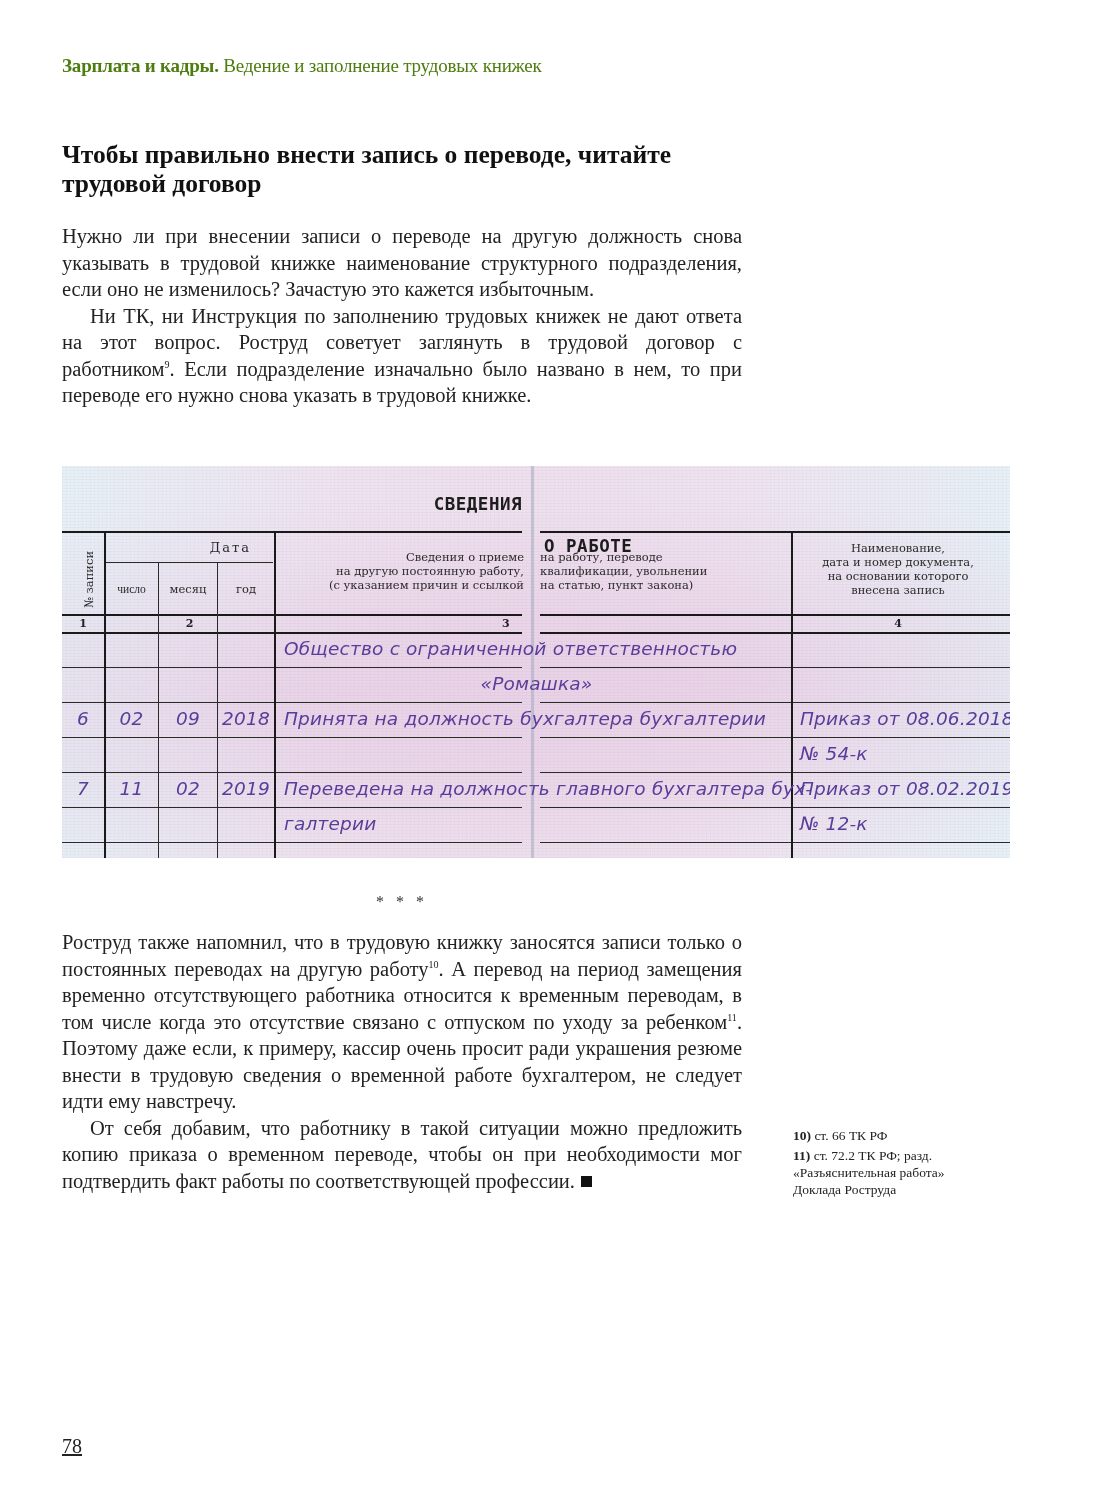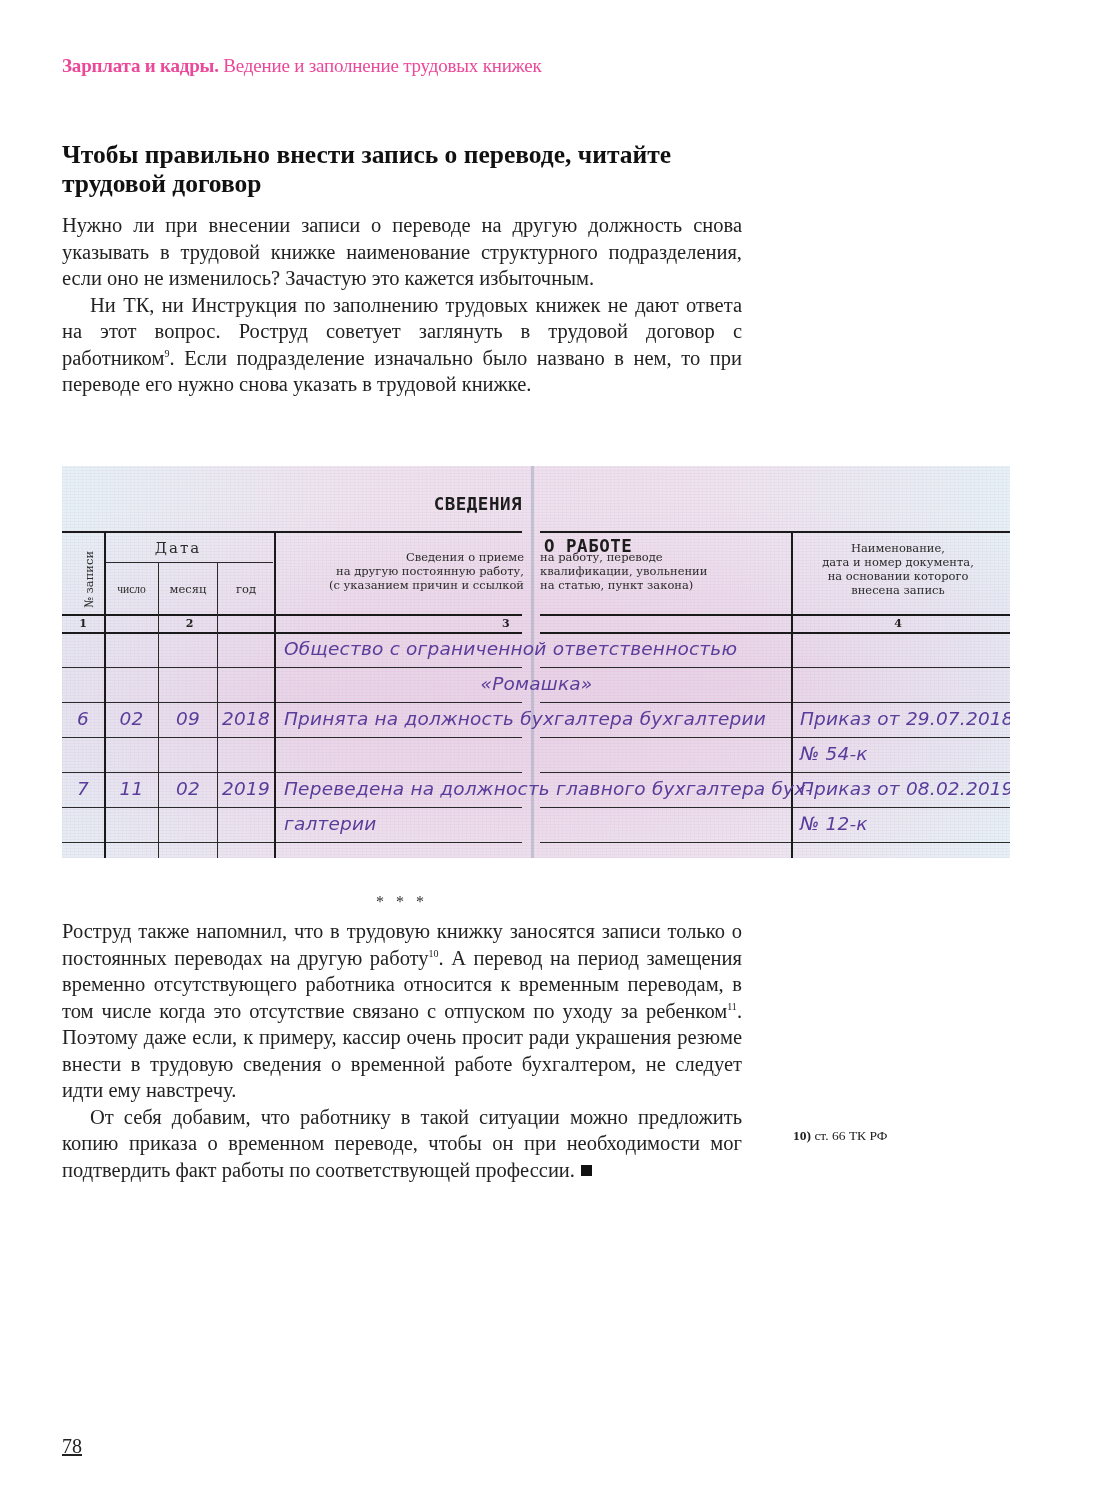--- a/index.html
+++ b/index.html
@@ -1,28 +1,28 @@
 <!DOCTYPE html>
 <html><head>
 <meta charset="utf-8">
 <style>
   html, body { margin: 0; padding: 0; background: #ffffff; }
   body { width: 1104px; height: 1500px; position: relative; overflow: hidden;
          font-family: "DejaVu Serif", "Liberation Serif", serif; color: #1a1a1a; }
 
   .running-head { position: absolute; left: 62px; top: 55px; font-size: 19px;
-                  color: #ec4899; font-family: "Liberation Serif", serif; letter-spacing: -0.2px; }
+                  color: #4d7c0f; font-family: "Liberation Serif", serif; letter-spacing: -0.2px; }
   .running-head b { font-weight: bold; }
 
   .article-title { position: absolute; left: 62px; top: 140px; width: 700px; margin: 0;
                    font-family: "Liberation Serif", serif; font-weight: bold; font-size: 25.5px;
                    line-height: 29px; color: #111; }
 
   .body-text { position: absolute; left: 62px; width: 680px; font-family: "Liberation Serif", serif;
-               font-size: 20.5px; line-height: 26.5px; color: #222; text-align: justify; }
+               font-size: 20.5px; line-height: 26.5px; color: #222; text-align: justify; margin-top: 11px; }
   .body-text p { margin: 0; }
   .body-text p.indent { text-indent: 28px; }
   .body-text sup { font-size: 10px; vertical-align: super; line-height: 0; }
   #text-block-1 { top: 212px; }
   #text-block-2 { top: 918px; }
 
   .asterisks { position: absolute; left: 62px; width: 680px; top: 893px; text-align: center;
                font-size: 16px; font-family: "Liberation Serif", serif; letter-spacing: 4px; color: #333; }
 
   .end-mark { display: inline-block; width: 11px; height: 11px; background: #111; margin-left: 6px; vertical-align: 1px; }
@@ -103,21 +103,21 @@
   <div class="hline thin" style="left:0; width:460px; top:376px;"></div>
   <div class="hline thin" style="left:478px; width:470px; top:376px;"></div>
 
   <div class="vline" style="left:42px; top:65px; height:330px;"></div>
   <div class="vline vthin" style="left:96px; top:96px; height:300px;"></div>
   <div class="vline vthin" style="left:155px; top:96px; height:300px;"></div>
   <div class="vline" style="left:212px; top:65px; height:330px;"></div>
   <div class="vline" style="left:729px; top:65px; height:330px;"></div>
 
   <div class="vertical" style="left:20px; top:142px;">№ записи</div>
-  <div class="hdr" style="left:43px; width:146px; top:75px; text-align:center; font-size:15px; letter-spacing:2px;">Дата</div>
+  <div class="hdr" style="left:43px; width:146px; top:75px; text-align:right; font-size:13px; letter-spacing:2px;">Дата</div>
   <div class="hdr" style="left:43px; width:53px; top:116px; text-align:center;font-family:Liberation Serif, serif;">число</div>
   <div class="hdr" style="left:97px; width:58px; top:116px; text-align:center;">месяц</div>
   <div class="hdr" style="left:156px; width:56px; top:116px; text-align:center;">год</div>
 
   <div class="hdr" style="left:478px; top:84px; text-align:left;">
     <div>на работу, переводе</div>
     <div>квалификации, увольнении</div>
     <div>на статью, пункт закона)</div>
   </div>
   <div class="hdr" style="right:486px; top:84px; text-align:right;">
@@ -148,21 +148,21 @@
       <div class="hw" style="left: 43px; width: 53px; top: 207px; text-align: center;"></div>
       <div class="hw" style="left: 97px; width: 58px; top: 207px; text-align: center;"></div>
       <div class="hw" style="left: 156px; width: 56px; top: 207px; text-align: center;"></div>
       <div class="hw" style="left: 222px; width: 505px; top: 207px; text-align: center;">«Ромашка»</div>
       <div class="hw" style="left: 738px; width: 210px; top: 207px; text-align: left;"></div>
       <div class="hw" style="left: 0px; width: 42px; top: 242px; text-align: center;">6</div>
       <div class="hw" style="left: 43px; width: 53px; top: 242px; text-align: center;">02</div>
       <div class="hw" style="left: 97px; width: 58px; top: 242px; text-align: center;">09</div>
       <div class="hw" style="left: 156px; width: 56px; top: 242px; text-align: center;">2018</div>
       <div class="hw" style="left: 222px; width: 505px; top: 242px; text-align: left;">Принята на должность бухгалтера бухгалтерии</div>
-      <div class="hw" style="left: 738px; width: 210px; top: 242px; text-align: left;">Приказ от 29.07.2018</div>
+      <div class="hw" style="left: 738px; width: 210px; top: 242px; text-align: left;">Приказ от 08.06.2018</div>
       <div class="hw" style="left: 0px; width: 42px; top: 277px; text-align: center;"></div>
       <div class="hw" style="left: 43px; width: 53px; top: 277px; text-align: center;"></div>
       <div class="hw" style="left: 97px; width: 58px; top: 277px; text-align: center;"></div>
       <div class="hw" style="left: 156px; width: 56px; top: 277px; text-align: center;"></div>
       <div class="hw" style="left: 222px; width: 505px; top: 277px; text-align: left;"></div>
       <div class="hw" style="left: 738px; width: 210px; top: 277px; text-align: left;">№ 54-к</div>
       <div class="hw" style="left: 0px; width: 42px; top: 312px; text-align: center;">7</div>
       <div class="hw" style="left: 43px; width: 53px; top: 312px; text-align: center;">11</div>
       <div class="hw" style="left: 97px; width: 58px; top: 312px; text-align: center;">02</div>
       <div class="hw" style="left: 156px; width: 56px; top: 312px; text-align: center;">2019</div>
@@ -179,15 +179,16 @@
 
 <div class="asterisks">* * *</div>
 
 <div class="body-text" id="text-block-2">
   <p><span>Роструд также напомнил, что в трудовую книжку заносятся записи только о постоянных переводах на другую работу</span><sup>10</sup><span>. А перевод на период замещения временно отсутствующего работника относится к временным переводам, в том числе когда это отсутствие связано с отпуском по уходу за ребенком</span><sup>11</sup><span>. Поэтому даже если, к примеру, кассир очень просит ради украшения резюме внести в трудовую сведения о временной работе бухгалтером, не следует идти ему навстречу.</span></p>
   <p class="indent"><span>От себя добавим, что работнику в такой ситуации можно предложить копию приказа о временном переводе, чтобы он при необходимости мог подтвердить факт работы по соответствующей профессии.</span><span class="end-mark"></span></p>
 </div>
 
 <div class="footnotes">
   <div class="fn"><b>10)</b> <span>ст. 66 ТК РФ</span></div>
+  <div class="fn"><b>11)</b> <span>ст. 72.2 ТК РФ; разд. «Разъяснительная работа» Доклада Роструда</span></div>
 </div>
 
 <div class="page-number">78</div>
 
 </body></html>

